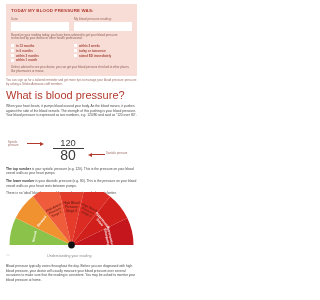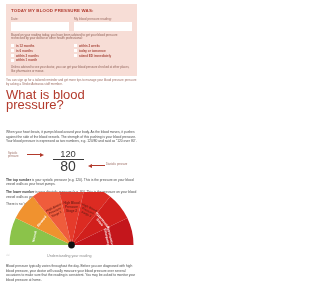--- a/index.html
+++ b/index.html
@@ -51,31 +51,31 @@
   .signup{
     position:absolute;left:6px;top:78px;width:131px;
     font-size:3px;color:#9c6b61;line-height:4px;
   }
 
   
   .article{
     position:absolute;left:6px;top:90px;width:131px;
   }
   .h1{
-    font-size:13px;color:#b23a2c;font-weight:normal;
-    line-height:10px;margin:0 0 20px 0;
+    font-size:11px;color:#b23a2c;font-weight:normal;
+    line-height:10px;margin:0 0 4px 0;
   }
   .body-text{
     font-size:3.3px;color:#4a4a4a;line-height:4.6px;margin:0 0 3px 0;
   }
   .body-text b{color:#3b3b3b;}
 
   
   .bp-diagram{
-    position:relative;width:131px;height:28px;margin:3px 0 3px 0;
+    position:relative;width:131px;height:28px;margin:18px 0 3px 0;
   }
   .annot{
     position:absolute;font-size:2.7px;color:#9a6a60;line-height:3.4px;
   }
   .annot-sys{left:2px;top:5px;width:18px;text-align:left;}
   .annot-dia{left:100px;top:16px;width:24px;text-align:left;}
   .arrow{position:absolute;height:0;}
   .arrow-line{
     position:absolute;height:1.2px;background:#b23a2c;top:0;left:0;
   }

